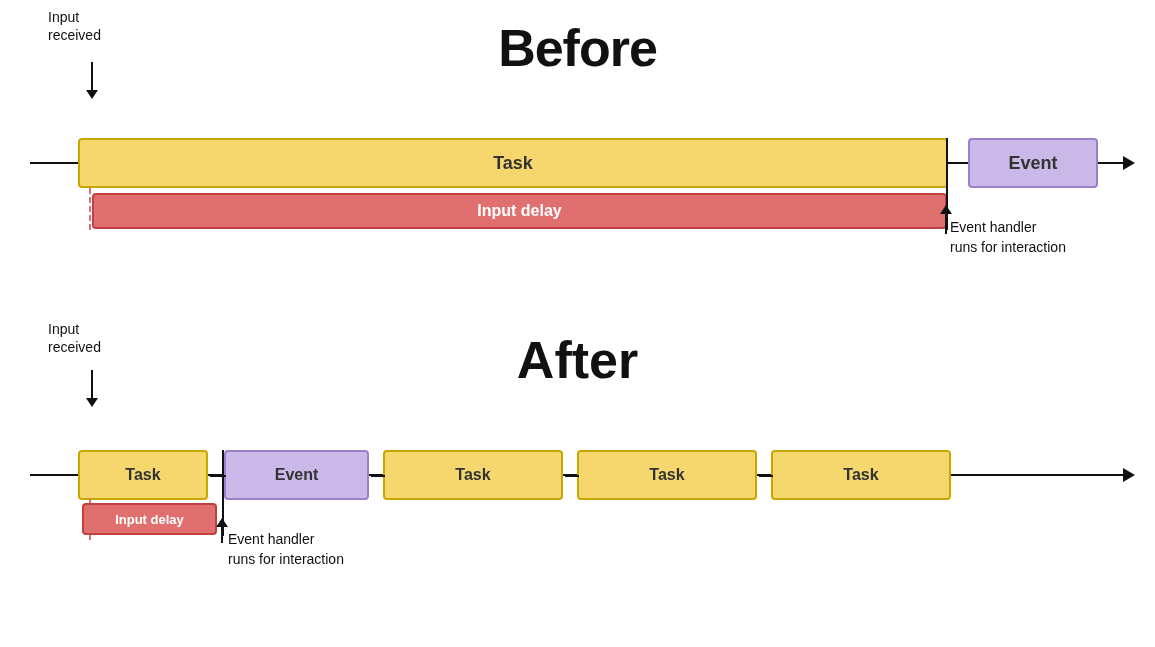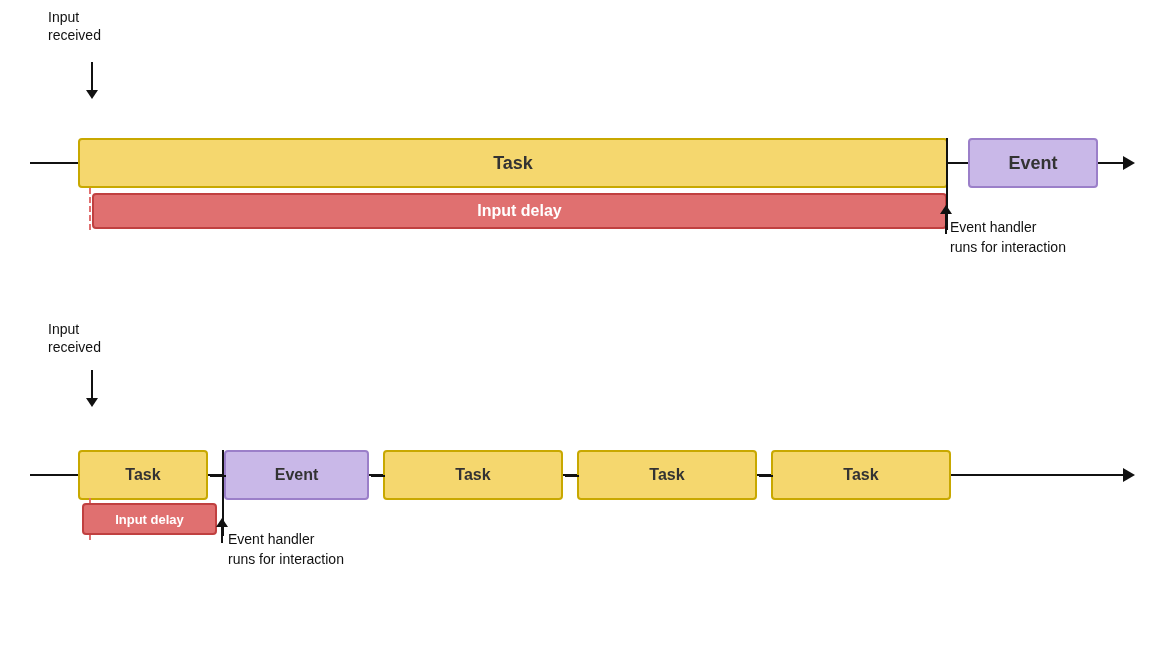--- a/index.html
+++ b/index.html
@@ -383,20 +383,21 @@
       height: 2px;
       background: #111;
       top: 475px;
     }
   </style>
 </head>
 <body>
 
 <div class="diagram-container">
 
+  <div class="before-title">Before</div>
 
   <div class="input-received-before">
     <span style="white-space: pre-line;">Input
 received</span>
   </div>
 
   <div class="arrow-down-before">
     <div class="arrow-line-v" style="height: 28px;"></div>
     <div class="arrow-head-down"></div>
   </div>
@@ -424,20 +425,21 @@
   <div class="arrow-up-before">
     <div class="arrow-head-up"></div>
     <div class="arrow-line-v" style="height: 20px;"></div>
   </div>
 
   <div class="event-handler-before">
     <span style="white-space: pre-line;">Event handler
 runs for interaction</span>
   </div>
 
+  <div class="after-title">After</div>
 
   <div class="input-received-after">
     <span style="white-space: pre-line;">Input
 received</span>
   </div>
 
   <div class="arrow-down-after">
     <div class="arrow-line-v" style="height: 28px;"></div>
     <div class="arrow-head-down"></div>
   </div>

